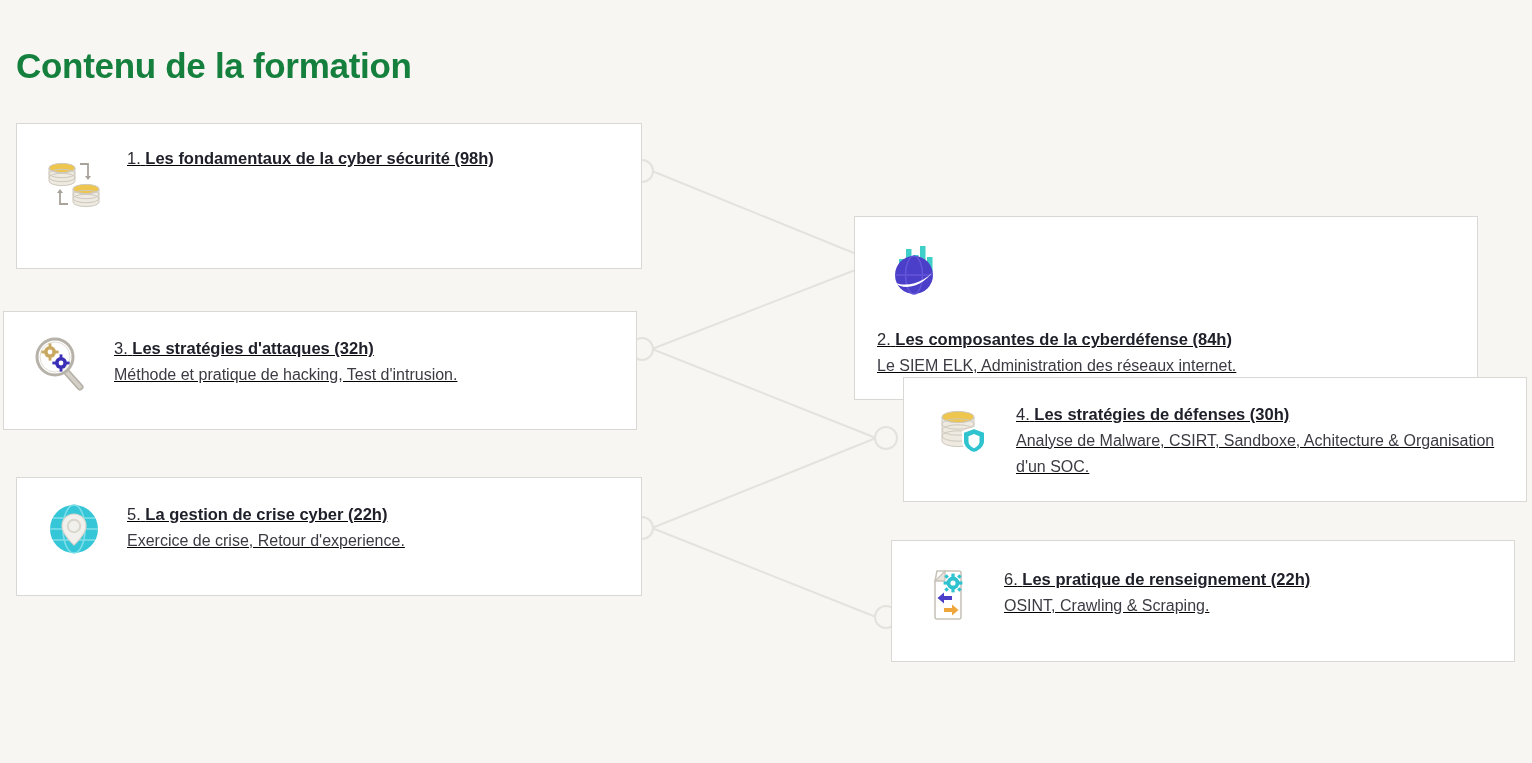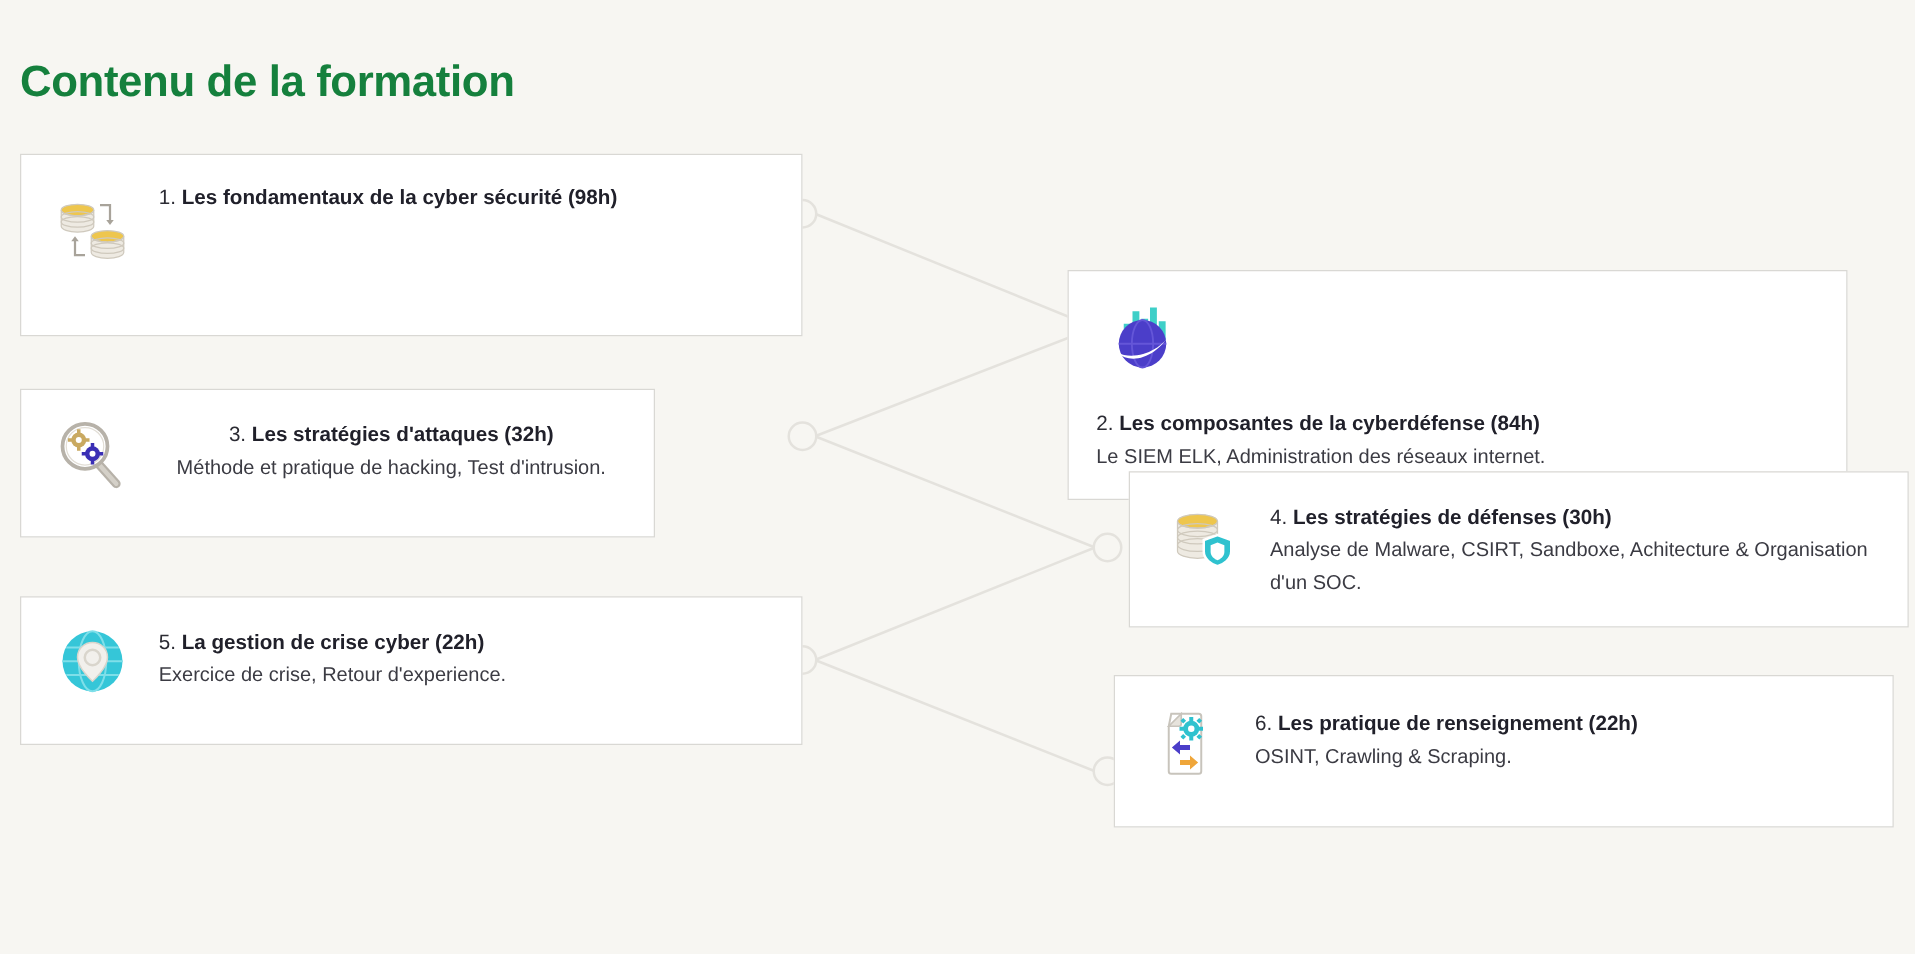--- a/index.html
+++ b/index.html
@@ -39,20 +39,21 @@
     height: 763px;
     pointer-events: none;
   }
   .card {
     position: absolute;
     background: #ffffff;
     border: 1px solid #d9d8d4;
     box-sizing: border-box;
     display: flex;
     align-items: flex-start;
+    text-decoration: underline;
   }
   .card-icon {
     flex: 0 0 auto;
     width: 62px;
     height: 62px;
     margin-left: 26px;
     margin-top: 22px;
     display: flex;
     align-items: center;
     justify-content: center;
@@ -74,21 +75,21 @@
   }
   .card-desc {
     font-size: 16px;
     color: #3b3b43;
     line-height: 1.65;
     margin: 0;
     font-weight: 400;
   }
   
   #card-1 { left: 16px;  top: 123px; width: 626px; min-height: 146px; }
-  #card-3 { left: 16px;  top: 311px; width: 508px; min-height: 119px; text-align: center; }
+  #card-3 { left: 3px;  top: 311px; width: 634px; min-height: 119px; }
   #card-5 { left: 16px;  top: 477px; width: 626px; min-height: 119px; }
   
   #card-2 { left: 854px; top: 216px; width: 624px; min-height: 110px; flex-direction: column; }
   #card-4 { left: 903px; top: 377px; width: 624px; min-height: 122px; }
   #card-6 { left: 891px; top: 540px; width: 624px; min-height: 122px; }
 
   #card-1 .card-body, #card-3 .card-body, #card-5 .card-body { padding-left: 22px; }
   #card-2 .card-body, #card-4 .card-body, #card-6 .card-body { padding-left: 22px; }
   #card-2 .card-icon, #card-4 .card-icon, #card-6 .card-icon { margin-left: 28px; }
   #card-2 .card-body { padding-top: 28px; }

